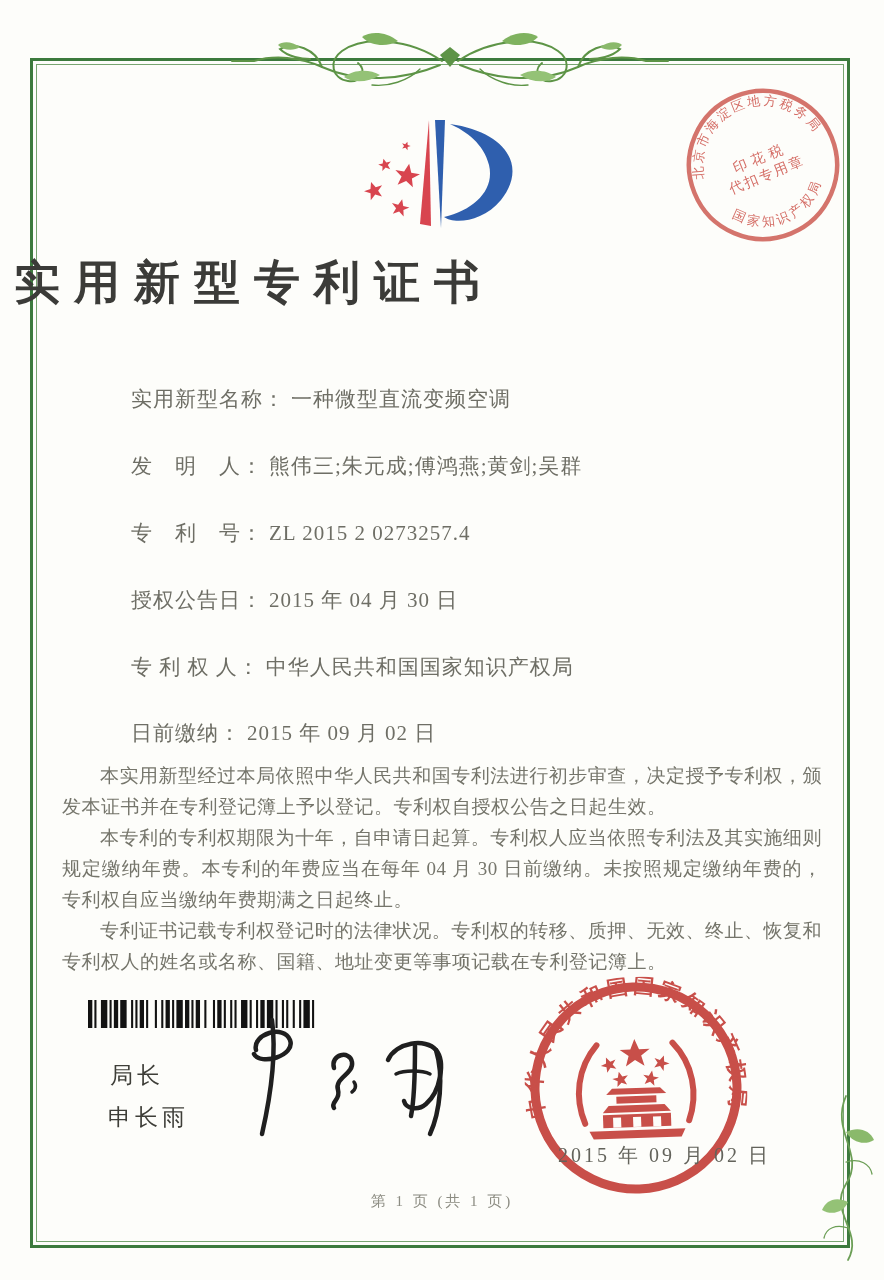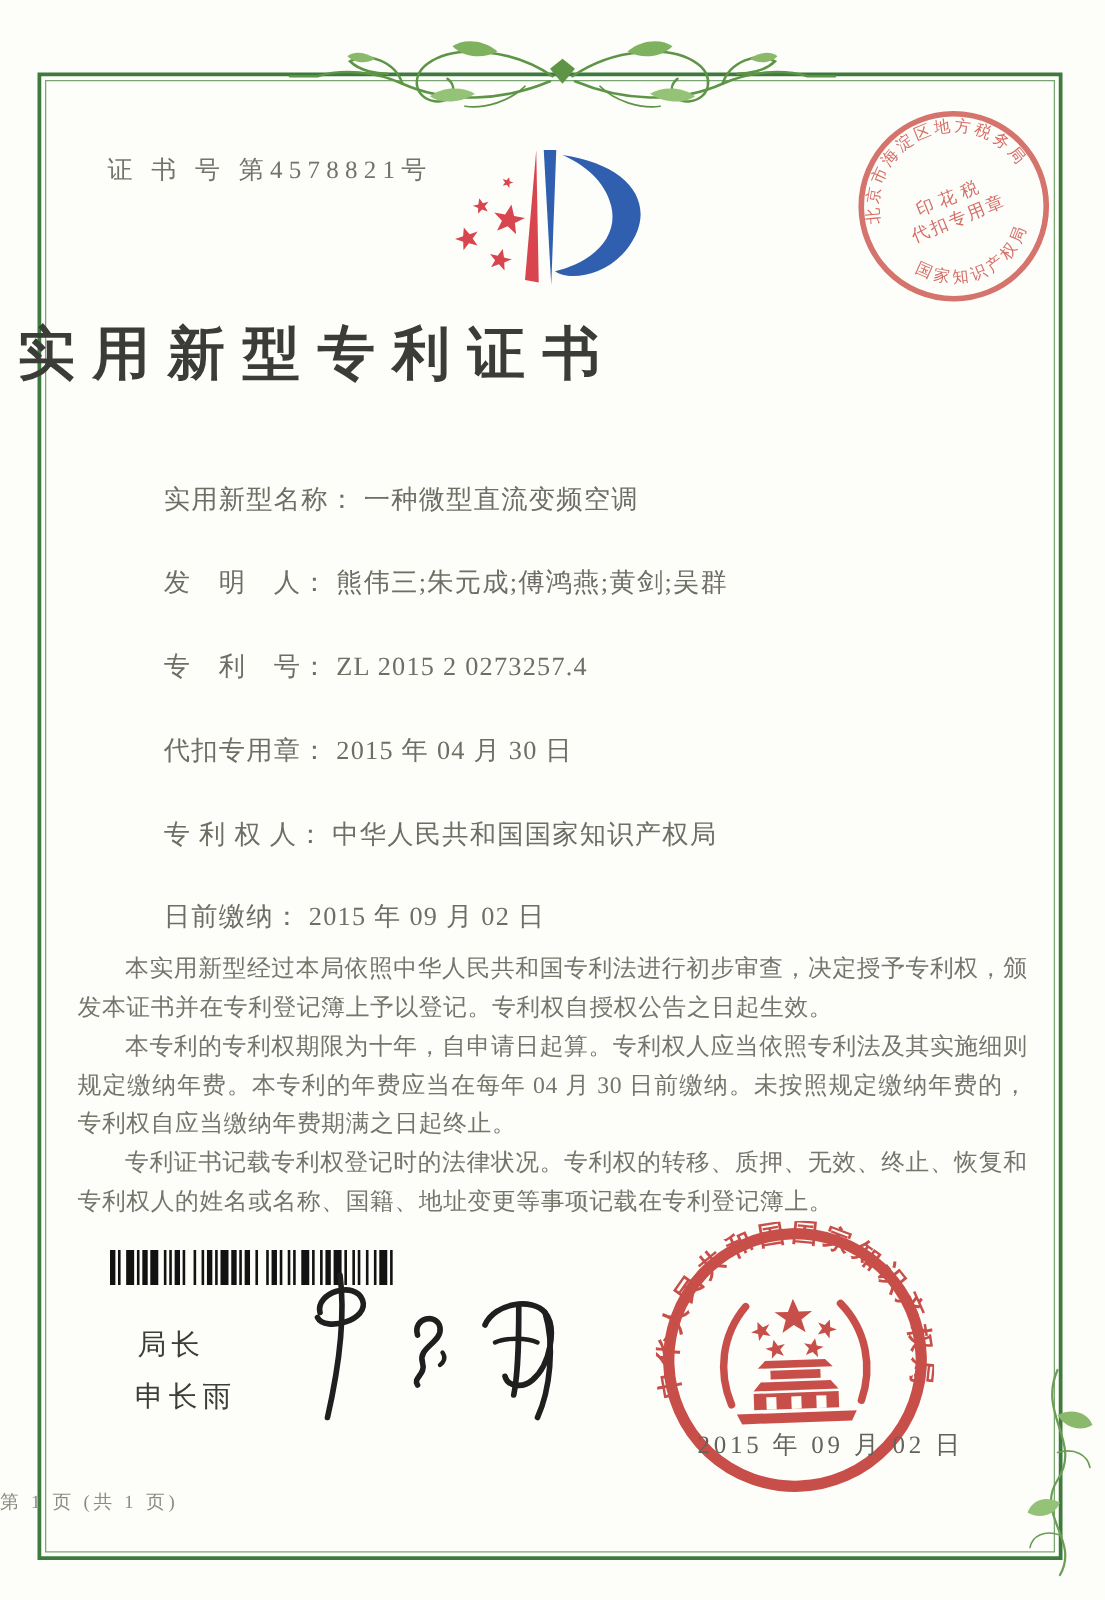--- a/index.html
+++ b/index.html
@@ -45,21 +45,21 @@
   .barcode{position:absolute;left:88px;top:1000px;width:312px;height:28px;}
   .director-label{position:absolute;left:110px;top:1060px;font-size:23px;color:#3e3e38;letter-spacing:4px;}
   .director-name{position:absolute;left:108px;top:1102px;font-size:23px;color:#3e3e38;letter-spacing:4px;}
   .signature{position:absolute;left:238px;top:1016px;}
   .seal-big{position:absolute;left:525px;top:977px;opacity:.93;transform:rotate(-2deg);}
   .seal-date{
     position:absolute;left:558px;top:1142px;font-size:20px;letter-spacing:3px;
     color:#63635b;z-index:5;
   }
   .footer{
-    position:absolute;left:0;top:1192px;width:100%;
+    position:absolute;left:0;top:1192px;width:100%;text-align:center;
     font-size:15px;letter-spacing:3px;color:#8c8c82;
   }
   .flourish-top{position:absolute;left:230px;top:24px;z-index:2;}
   .flourish-right{position:absolute;left:816px;top:1092px;z-index:2;}
 </style>
 </head>
 <body>
 
 <div class="page">
 
@@ -87,21 +87,20 @@
   <svg class="flourish-right" width="66" height="172" viewBox="0 0 66 172">
     <g stroke="#6b9e55" fill="none" stroke-width="1.8" stroke-linecap="round">
       <path d="M30,4 C14,40 50,62 30,92 C12,120 48,140 32,168"></path>
       <path d="M30,40 C42,34 54,38 58,48 C48,54 36,50 30,40 Z" fill="#8ab96b" stroke="none"></path>
       <path d="M32,110 C20,104 10,108 6,118 C16,124 28,120 32,110 Z" fill="#94c276" stroke="none"></path>
       <path d="M30,70 C44,66 54,72 56,82" stroke-width="1.3"></path>
       <path d="M32,136 C20,132 10,136 8,146" stroke-width="1.3"></path>
     </g>
   </svg>
 
-  <div class="cert-no">证 书 号 第4578821号</div>
 
   <svg class="logo" width="225" height="144" viewBox="0 0 225 144">
     <defs>
       <path id="star5" d="M0,-10 L2.9,-3.1 10,-3.1 4.2,1.2 6.2,8.1 0,4 -6.2,8.1 -4.2,1.2 -10,-3.1 -2.9,-3.1 Z"></path>
     </defs>
     <g fill="#d8454f">
       <use href="#star5" transform="translate(68,42) scale(0.45) rotate(18)"></use>
       <use href="#star5" transform="translate(47,61) scale(0.65) rotate(-14)"></use>
       <use href="#star5" transform="translate(69,72) scale(1.25) rotate(10)"></use>
       <use href="#star5" transform="translate(36,87) scale(0.95) rotate(-18)"></use>
@@ -132,21 +131,21 @@
     <div class="field-row row-0">
       <span class="lbl">实用新型名称：</span><span>一种微型直流变频空调</span>
     </div>
     <div class="field-row row-1">
       <span class="lbl">发　明　人：</span><span>熊伟三;朱元成;傅鸿燕;黄剑;吴群</span>
     </div>
     <div class="field-row row-2">
       <span class="lbl">专　利　号：</span><span>ZL 2015 2 0273257.4</span>
     </div>
     <div class="field-row row-3">
-      <span class="lbl">代扣专用章：</span><span>2015 年 04 月 30 日</span>
+      <span class="lbl">授权公告日：</span><span>2015 年 04 月 30 日</span>
     </div>
     <div class="field-row row-4">
       <span class="lbl">专 利 权 人：</span><span>中华人民共和国国家知识产权局</span>
     </div>
     <div class="field-row row-5">
       <span class="lbl">日前缴纳：</span><span>2015 年 09 月 02 日</span>
     </div>
   </div>
 
   <div class="body-text">

